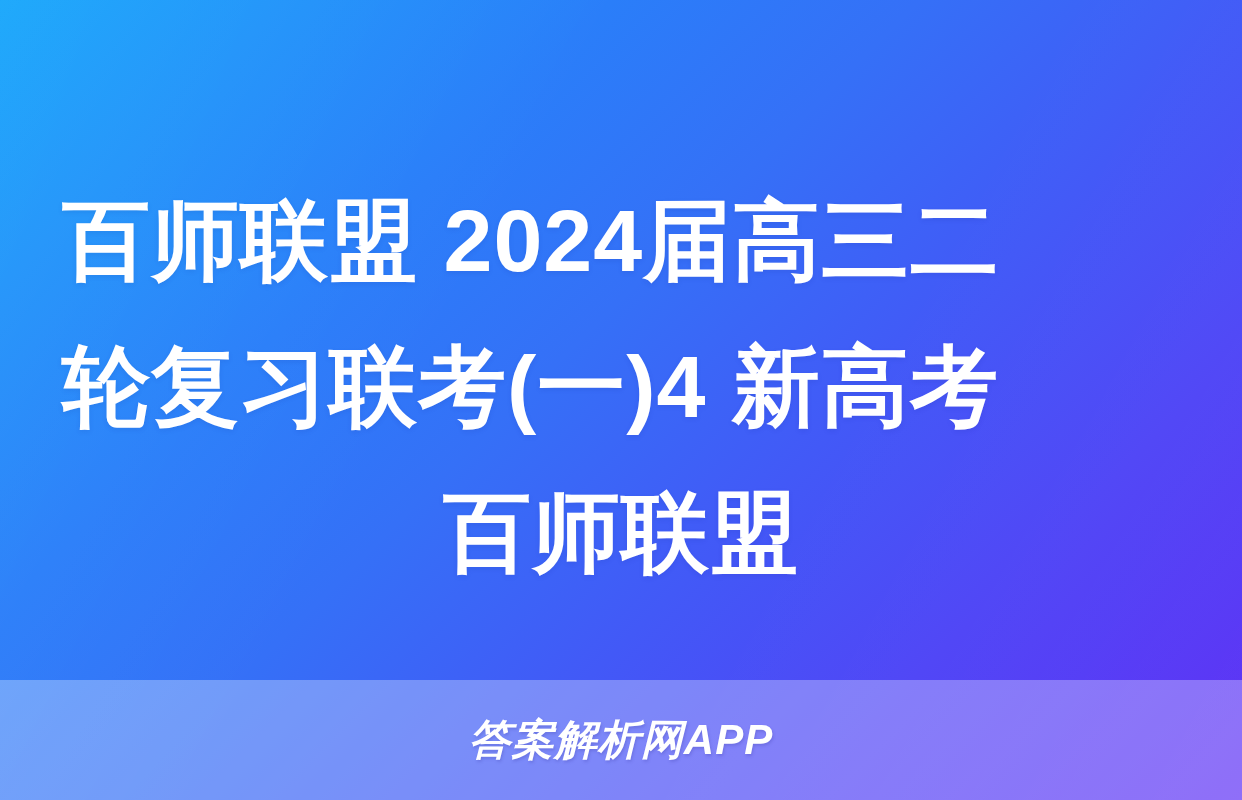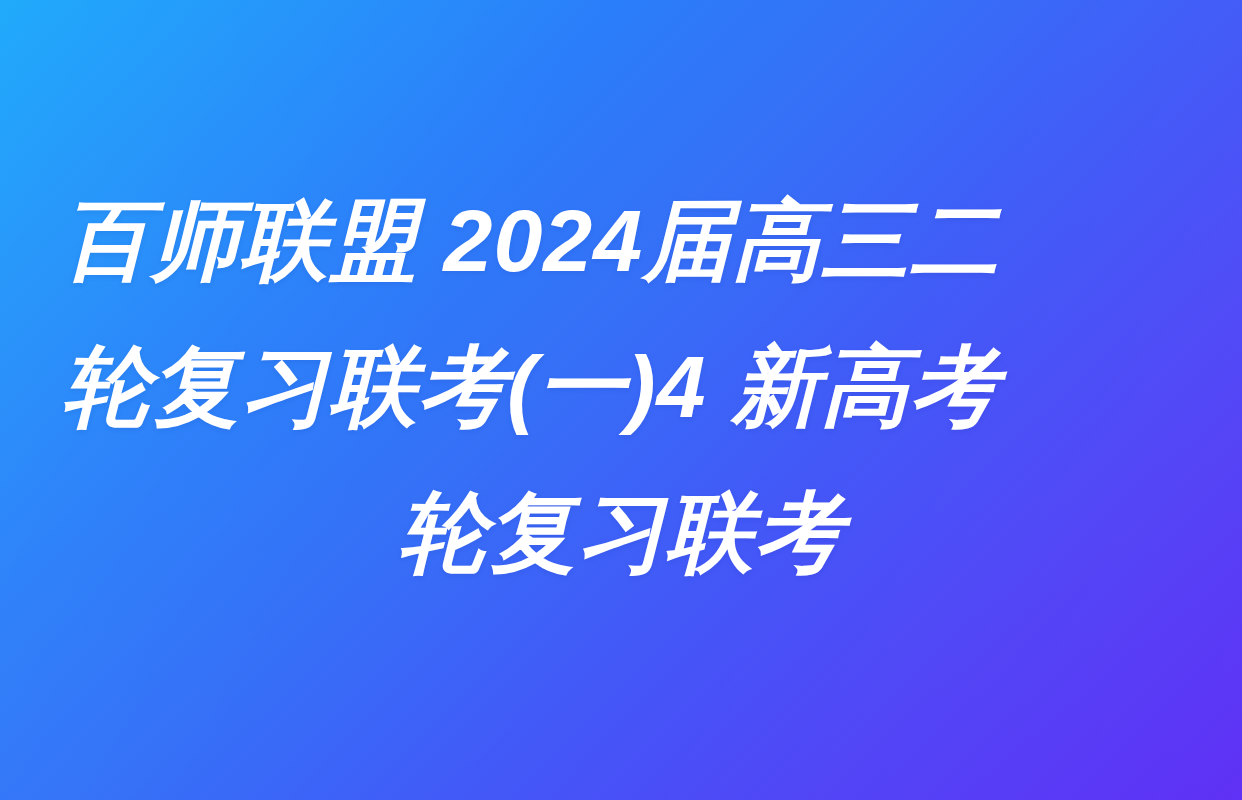--- a/index.html
+++ b/index.html
@@ -48,21 +48,20 @@
     box-sizing: border-box;
     text-align: center;
   }
 
   .title-line {
     display: block;
     color: #ffffff;
     font-family: "Liberation Sans", "DejaVu Sans", sans-serif;
     font-size: 88px;
     font-weight: 700;
-    font-style: italic;
     line-height: 146px;
     letter-spacing: 1px;
     white-space: nowrap;
     text-shadow: 0 2px 5px rgba(20, 40, 140, 0.10);
   }
 
   .title-line.l1,
   .title-line.l2 {
     text-align: left;
   }
@@ -96,17 +95,20 @@
 </head>
 <body>
 
 <div class="poster">
 
   <div class="sheen"></div>
 
   <div class="title-block">
     <span class="title-line l1">百师联盟 2024届高三二</span>
     <span class="title-line l2">轮复习联考(一)4 新高考</span>
-    <span class="title-line l3">轮复习联考</span>
+    <span class="title-line l3">百师联盟</span>
   </div>
 
+  <div class="watermark-band">
+    <span class="watermark-text">答案解析网APP</span>
+  </div>
 
 </div>
 
 </body></html>

